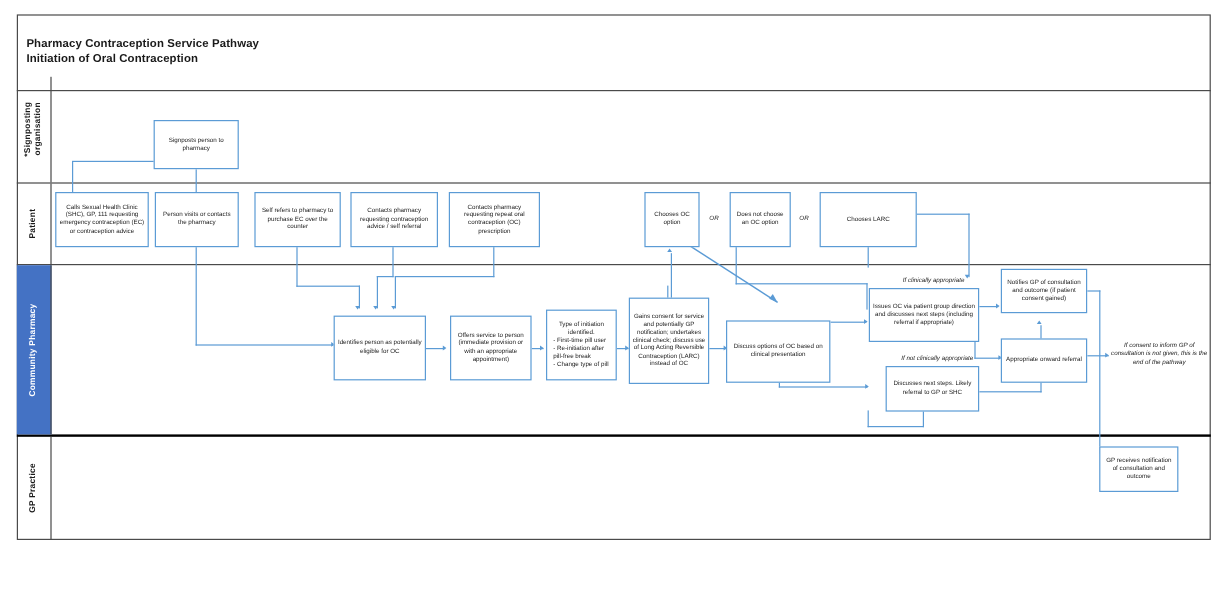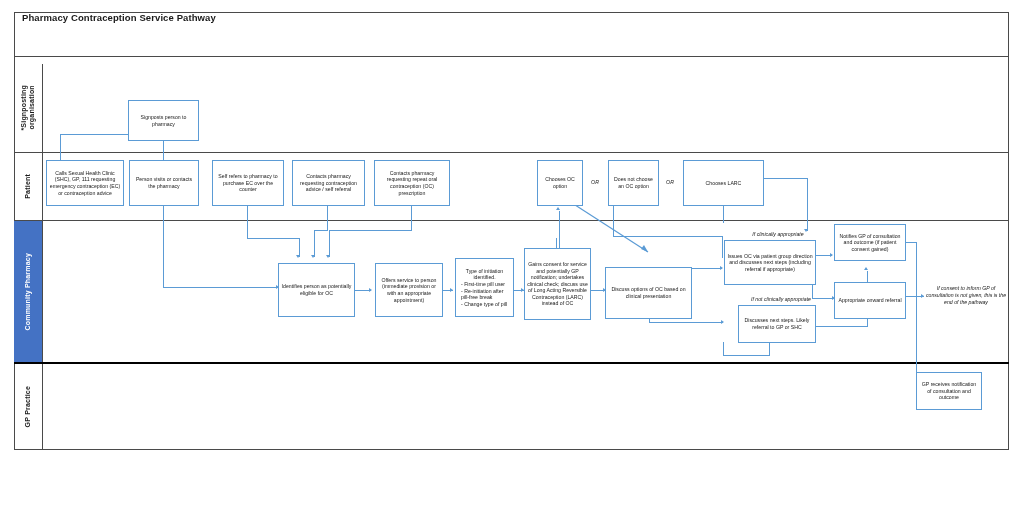--- a/index.html
+++ b/index.html
@@ -6,21 +6,21 @@
   body{width:1024px;height:513px;overflow:hidden;
        font-family:"Liberation Sans","DejaVu Sans",sans-serif;color:#1a1a1a;}
 
   #canvas{position:absolute;left:0;top:0;width:1024px;height:513px;background:#fff;}
 
   
   .frame{position:absolute;left:14px;top:12px;width:995px;height:438px;
          border:1px solid #4a4a4a;background:#fff;box-sizing:border-box;}
 
   
-  .titleblock{position:absolute;left:14px;top:5px;width:995px;height:52px;
+  .titleblock{position:absolute;left:14px;top:24px;width:995px;height:52px;
               border-bottom:1px solid #4a4a4a;box-sizing:border-box;padding:6px 0 0 8px;}
   .t1{font-size:9.5px;font-weight:bold;line-height:13px;letter-spacing:.1px;}
   .t2{font-size:9.5px;font-weight:bold;line-height:13px;letter-spacing:.1px;}
   .t3{font-size:7.6px;font-weight:bold;line-height:12px;letter-spacing:.05px;}
 
   
   .lane{position:absolute;left:14px;width:995px;box-sizing:border-box;
         border-bottom:1px solid #4a4a4a;}
   .lane-head{position:absolute;left:0;top:0;width:29px;height:100%;
              border-right:1px solid #4a4a4a;box-sizing:border-box;
@@ -67,20 +67,21 @@
 </style>
 </head>
 <body>
 
 <div id="canvas">
 
   <div class="frame"></div>
 
   <div class="titleblock">
     <div class="t1">Pharmacy Contraception Service Pathway</div>
+    <div class="t2">Initiation of Oral Contraception</div>
   </div>
 
   <div class="lane" id="lane-signposting">
     <div class="lane-head">
       <span>*Signposting
 organisation</span>
     </div>
     <div class="lane-body"></div>
   </div>
 

